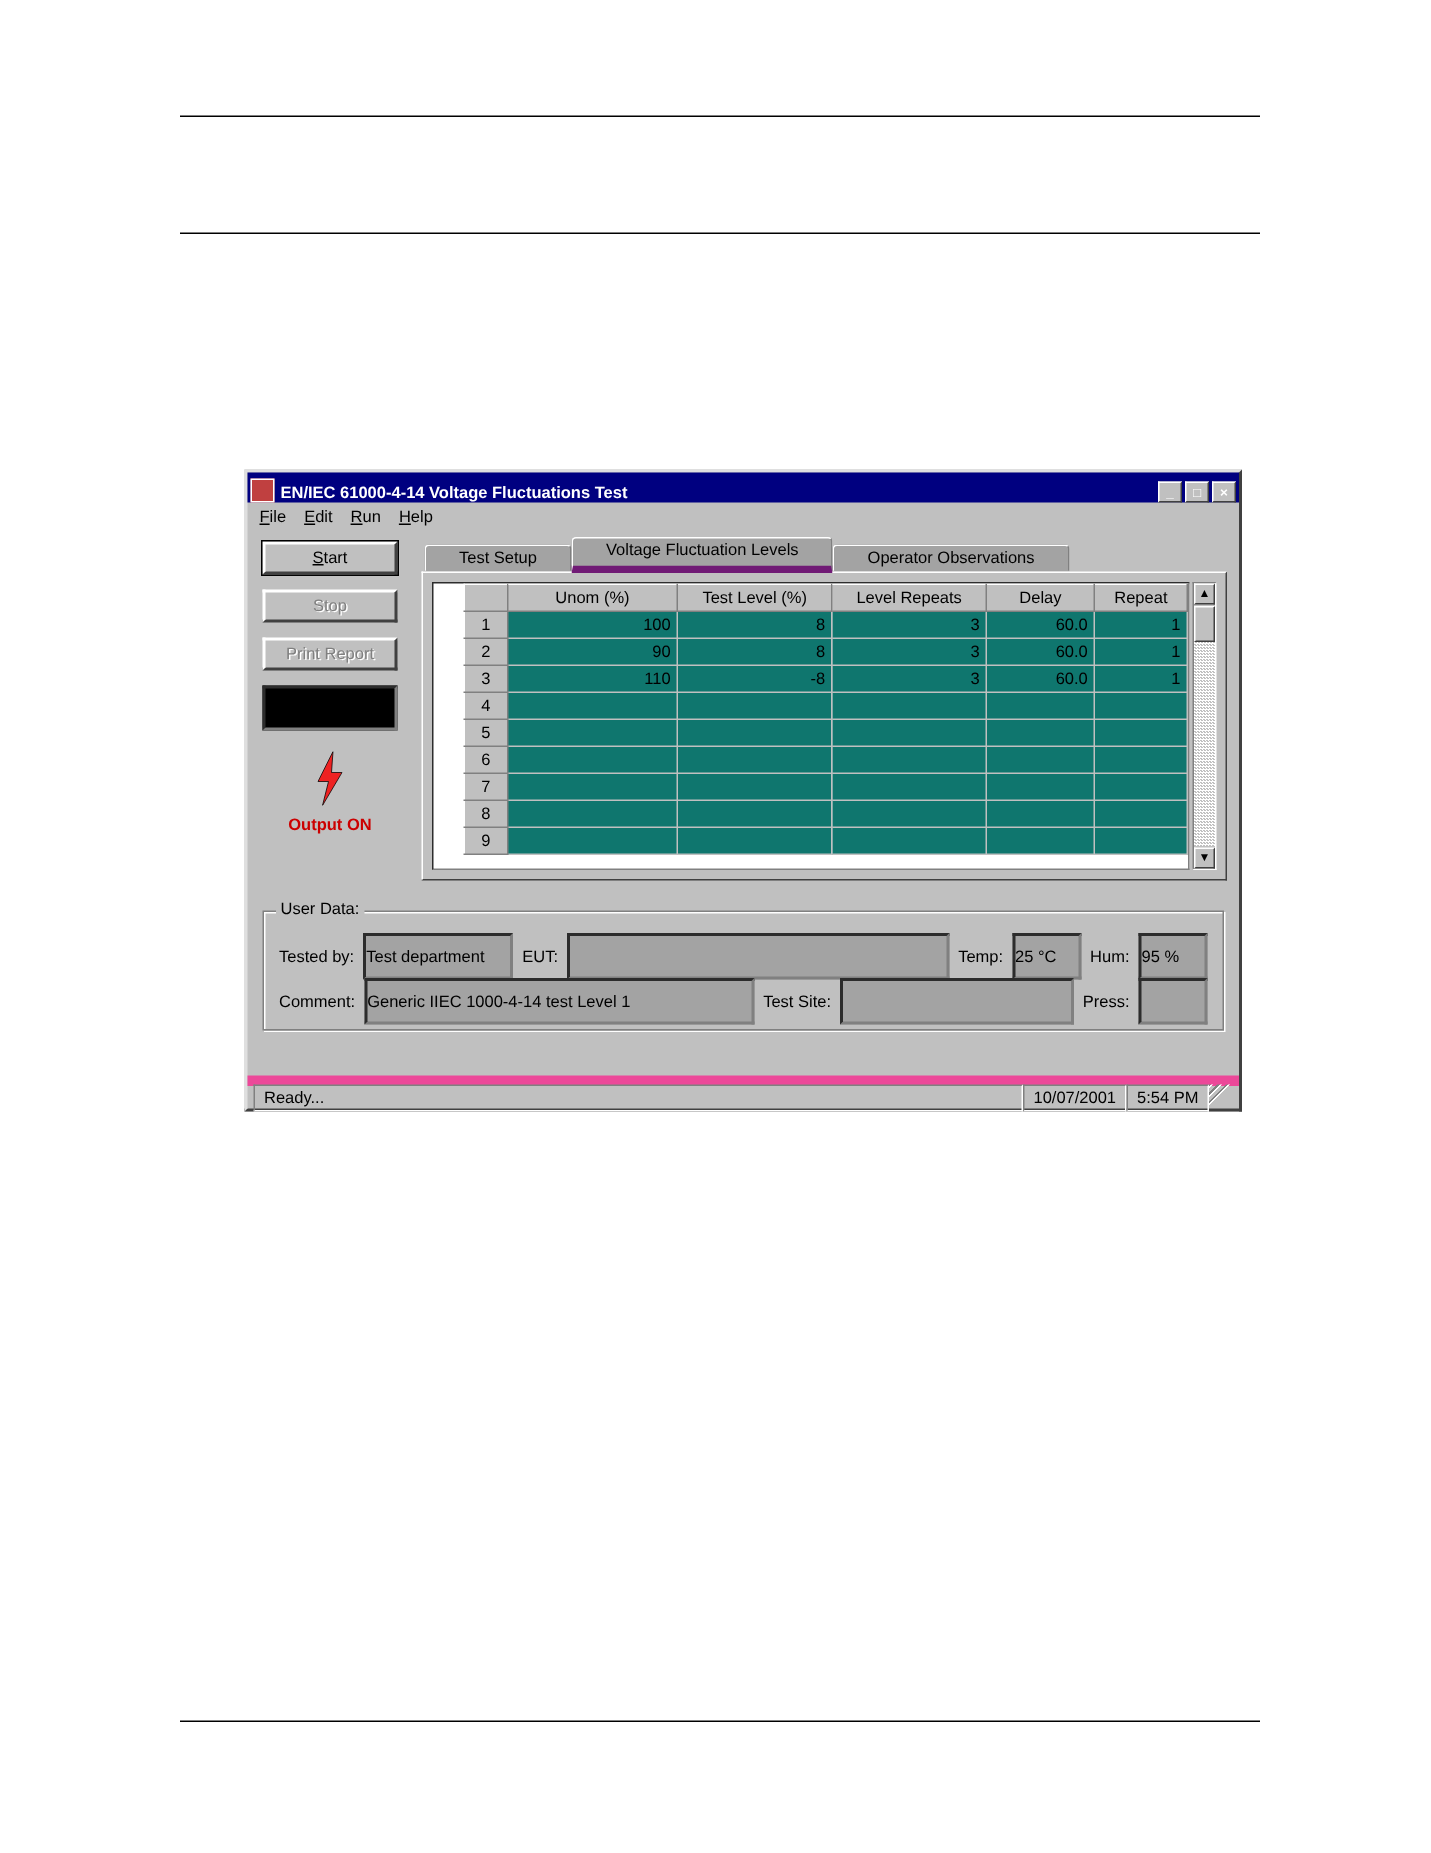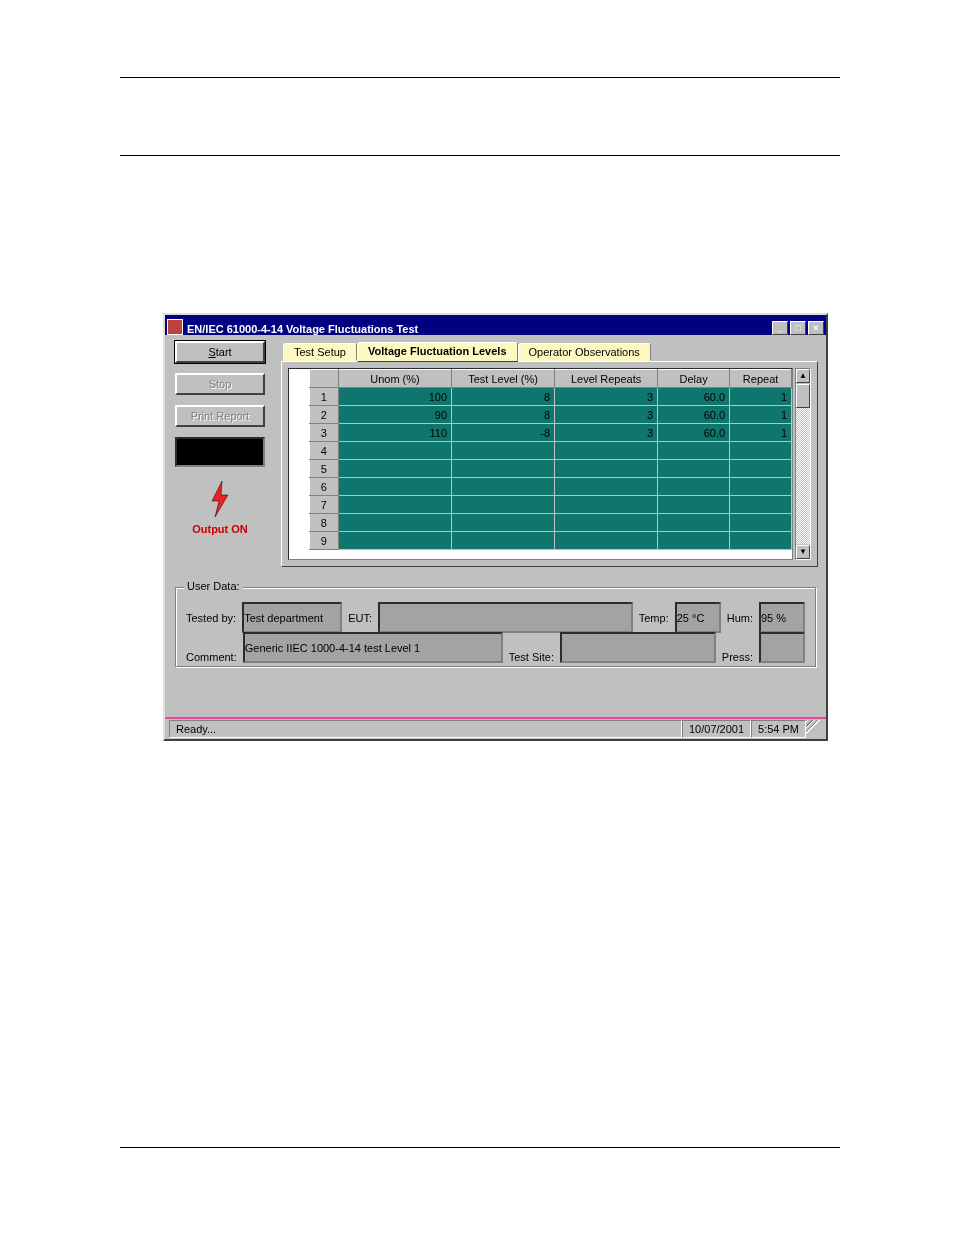--- a/index.html
+++ b/index.html
@@ -92,34 +92,33 @@
     text-align:center; width:90px;
     margin-top:4px;
   }
 
   .tab-area {
     position:absolute;
     left:114px; top:4px; right:6px; height:228px;
   }
   .tabs { display:flex; align-items:flex-end; height:20px; padding-left:2px; }
   .tab {
-    padding:2px 10px;
+    padding:2px 22px;
     border:1px solid;
     border-color:#fff #808080 transparent #fff;
-    background:#fef9c3;
+    background:#a3a3a3;
     border-top-left-radius:3px; border-top-right-radius:3px;
     margin-right:0;
     position:relative;
   }
   .tab.active {
-    border-bottom:1px solid #701a75;
+    border-bottom:5px solid #701a75;
     z-index:2;
     padding-bottom:4px;
     margin-bottom:-1px;
-    font-weight:bold;
   }
   .tab-panel {
     border:1px solid;
     border-color:#fff #404040 #404040 #fff;
     height:206px;
     padding:6px;
     position:relative;
   }
 
   .grid-wrap {
@@ -185,32 +184,32 @@
     position:absolute;
     left:8px; top:250px; right:8px; height:80px;
     border:1px solid #808080;
     box-shadow:1px 1px 0 #fff inset, 1px 1px 0 #fff;
   }
   .fieldset .legend {
     position:absolute; top:-8px; left:8px;
     background:#c0c0c0; padding:0 3px;
   }
   .row1 { position:absolute; top:14px; left:10px; right:10px; display:flex; align-items:center; gap:6px; }
-  .row2 { position:absolute; top:44px; left:10px; right:10px; display:flex; align-items:flex-end; gap:6px; }
+  .row2 { position:absolute; top:44px; left:10px; right:10px; display:flex; align-items:center; gap:6px; }
   .lbl { white-space:nowrap; }
   .inp {
     background:#a3a3a3;
     border:2px inset #808080;
     height:31px; padding:1px 0;
     font-family:inherit; font-size:11px;
   }
 
   .statusbar {
     height:22px;
-    border-top:2px solid #ec4899;
+    border-top:7px solid #ec4899;
     display:flex; align-items:center;
     padding:0 4px;
   }
   .status-cell {
     border:1px solid;
     border-color:#808080 #fff #fff #808080;
     height:18px; line-height:16px;
     padding:0 6px;
   }
   .status-cell.main { flex:1; }
@@ -236,20 +235,26 @@
     <div class="titlebar">
       <div class="app-icon"></div>
       <div class="title-text">EN/IEC 61000-4-14 Voltage Fluctuations Test</div>
       <div class="win-btns">
         <div class="win-btn"><span>_</span></div>
         <div class="win-btn"><span>□</span></div>
         <div class="win-btn"><span>×</span></div>
       </div>
     </div>
 
+    <div class="menubar">
+      <span><u>F</u>ile</span>
+      <span><u>E</u>dit</span>
+      <span><u>R</u>un</span>
+      <span><u>H</u>elp</span>
+    </div>
 
     <div class="client">
       <div class="left-panel">
         <div class="btn default"><u>S</u>tart</div>
         <div class="btn disabled">Stop</div>
         <div class="btn disabled">Print Report</div>
         <div class="black-box"></div>
         <div class="bolt">
           <svg viewBox="0 0 20 36">
               <polygon points="12,0 2,20 9,20 5,36 18,14 11,14" fill="#ee2222" stroke="#000" stroke-width="0.5"></polygon>

